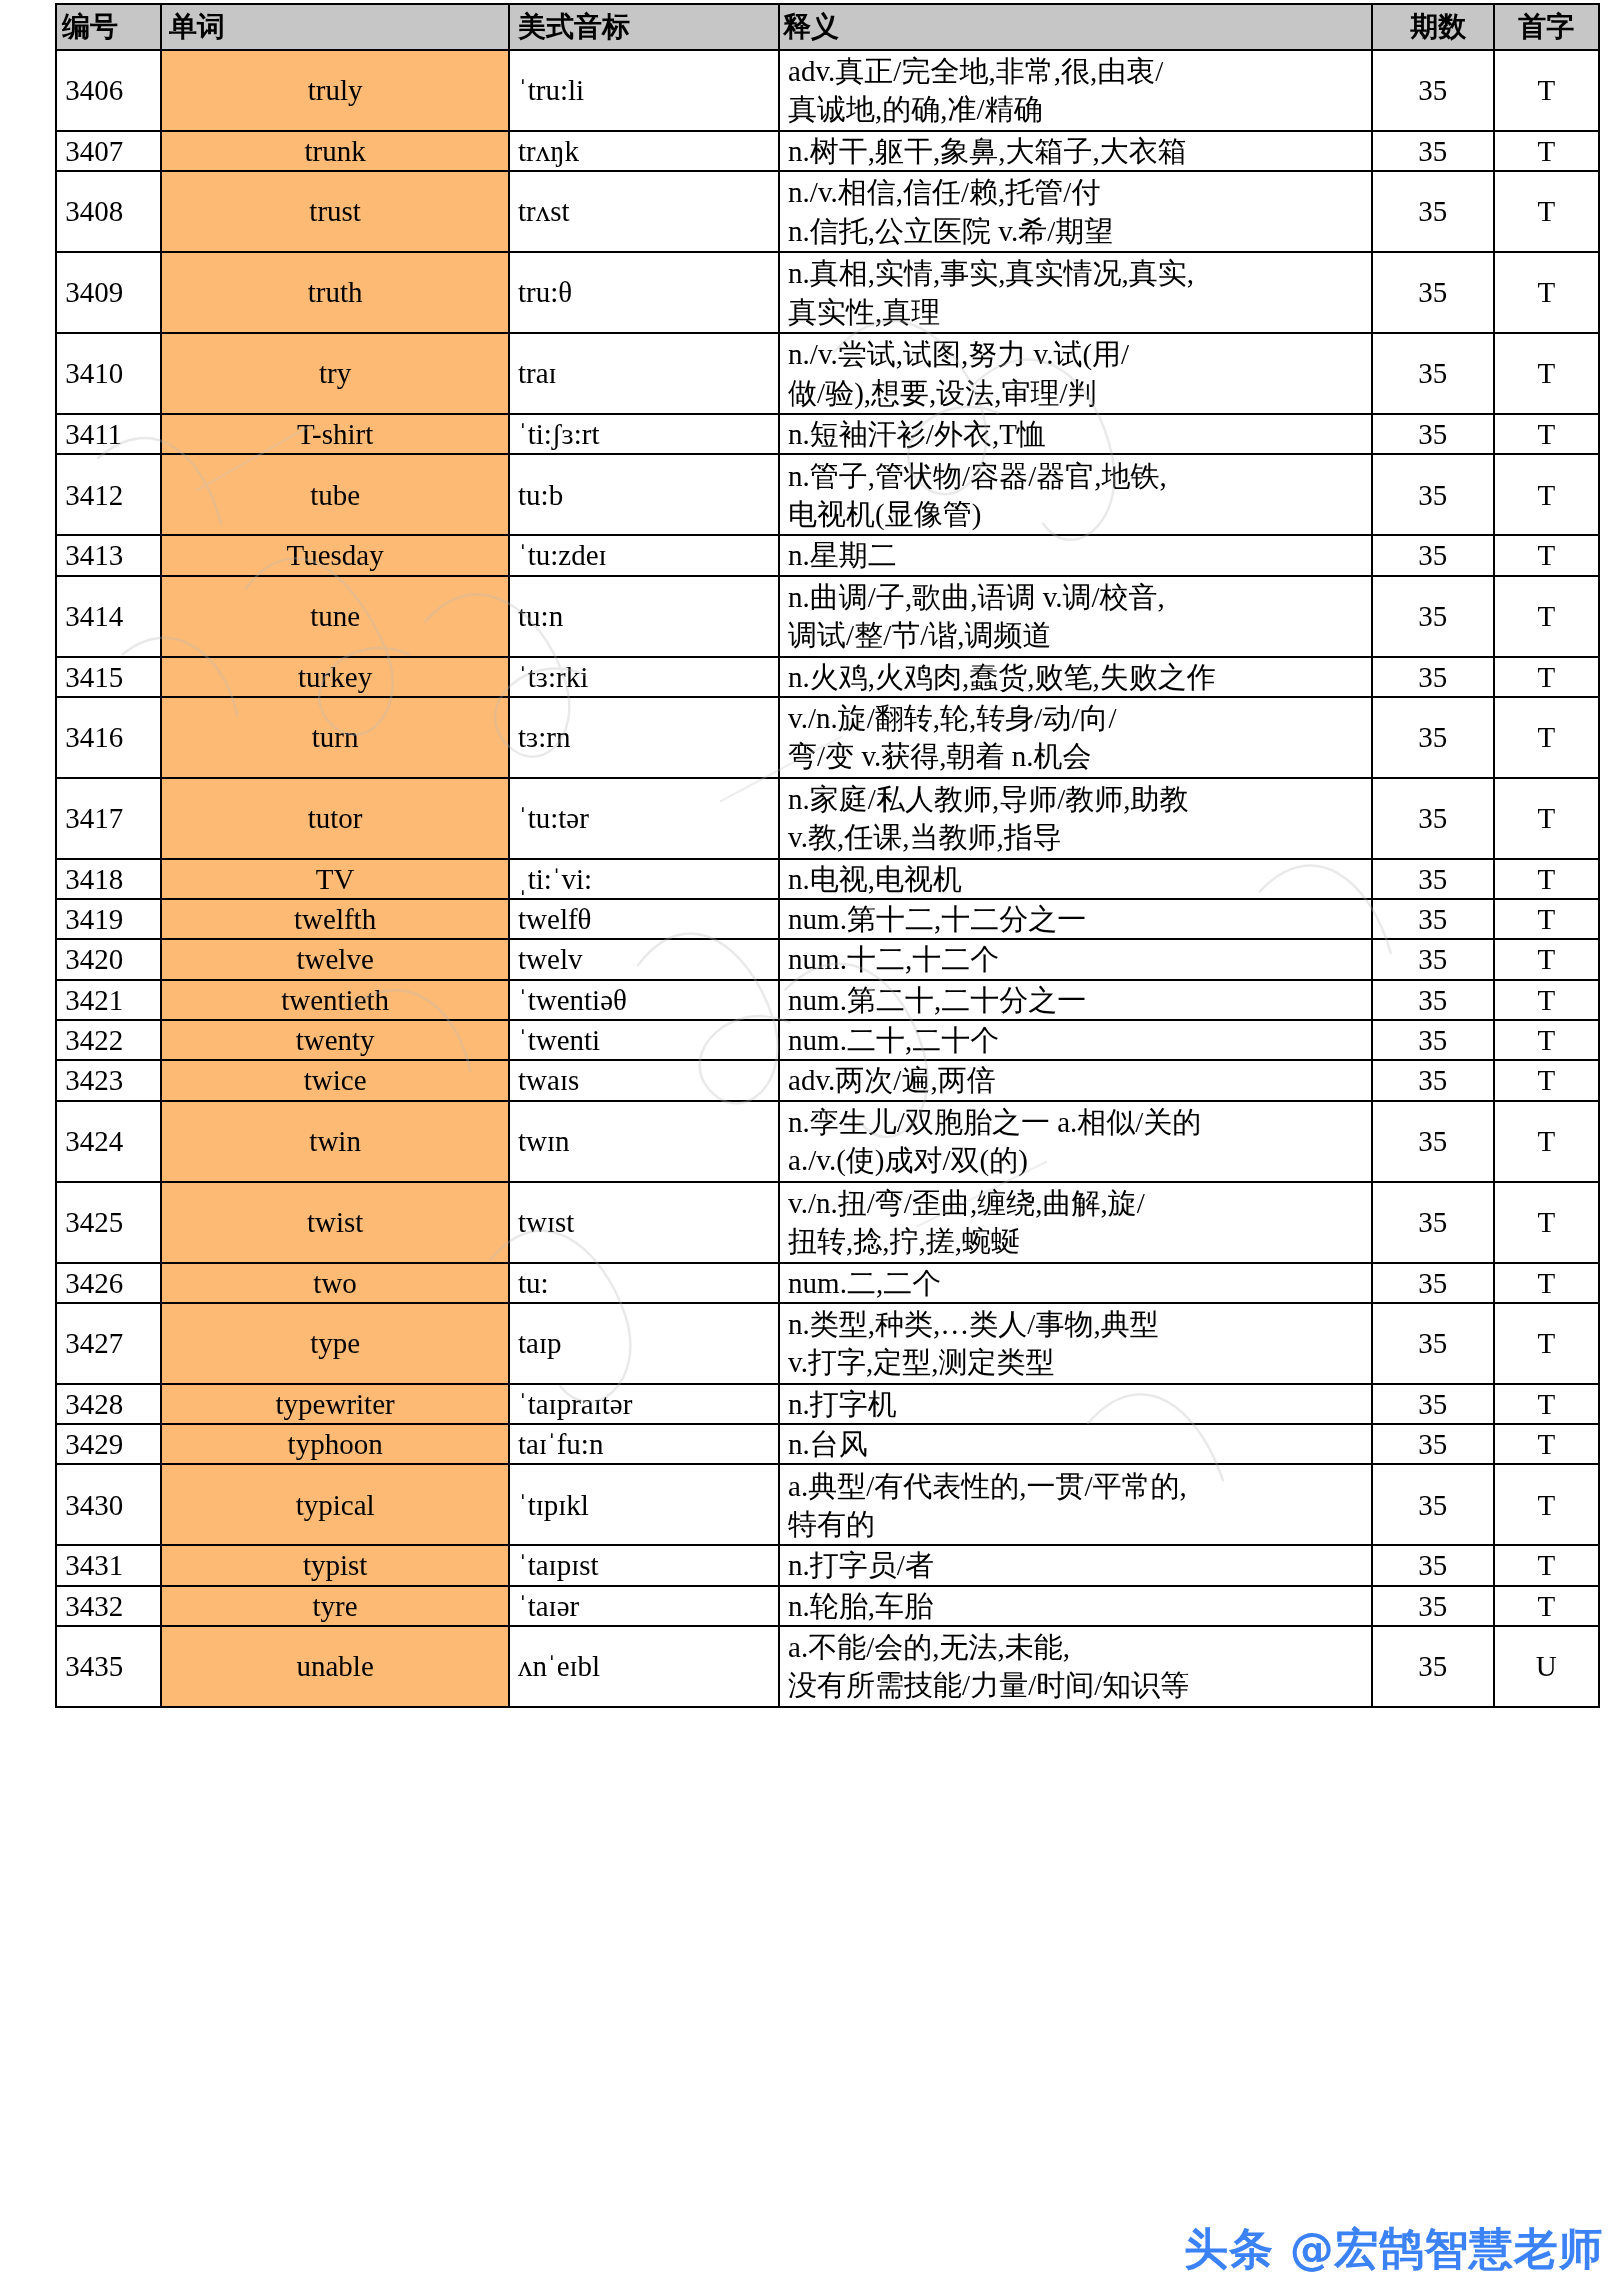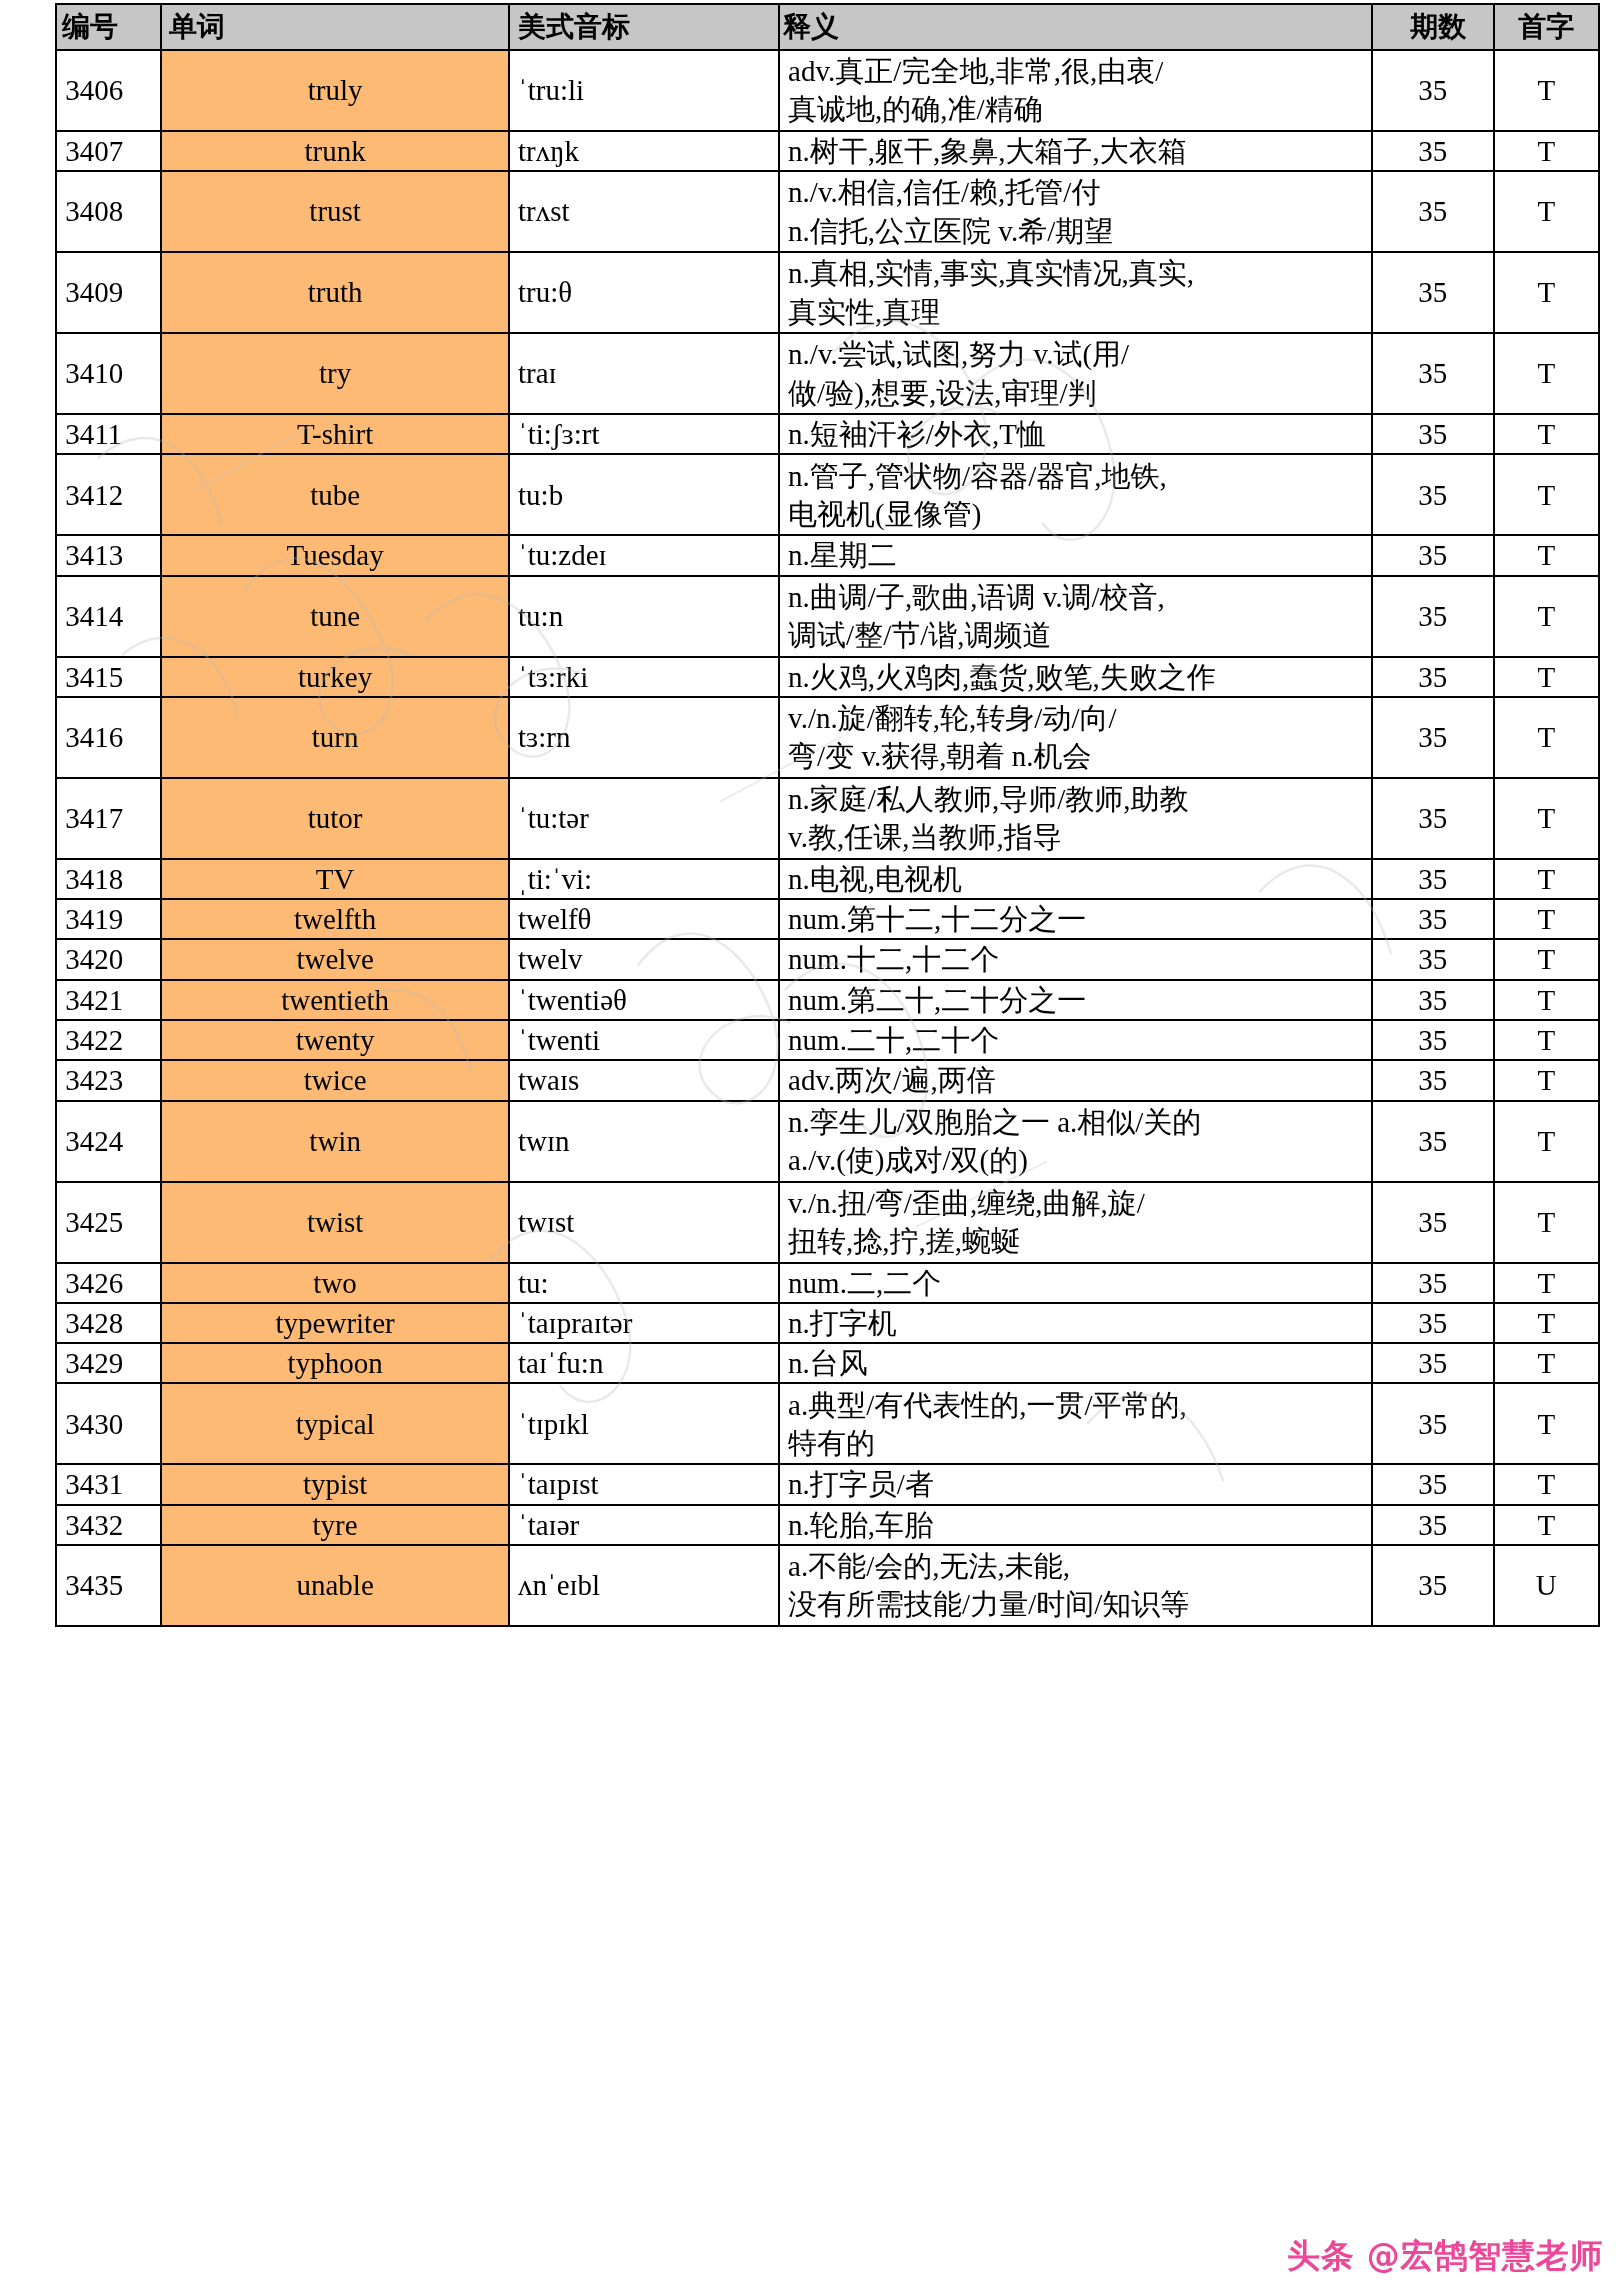--- a/index.html
+++ b/index.html
@@ -121,22 +121,22 @@
     opacity: 0.30;
   }
 
   
   .credit {
     position: absolute;
     right: 19.6px;
     bottom: 16.4px;
     font-family: "DejaVu Sans", "Liberation Sans", sans-serif;
     font-weight: bold;
-    font-size: 33px;
-    color: #ec4899;
+    font-size: 44px;
+    color: #3b82f6;
     letter-spacing: 0.8px;
     white-space: nowrap;
     text-shadow: 1.6px 1.6px 0 rgba(255,255,255,0.9);
   }
 </style>
 </head>
 <body>
 
 <div class="sheet">
 
@@ -328,20 +328,29 @@
           <td class="cell-def">v./n.扭/弯/歪曲,缠绕,曲解,旋/
 扭转,捻,拧,搓,蜿蜒</td>
           <td class="cell-issue">35</td>
           <td class="cell-first">T</td>
         </tr>
         <tr class="short">
           <td class="cell-id">3426</td>
           <td class="cell-word">two</td>
           <td class="cell-ipa">tu:</td>
           <td class="cell-def">num.二,二个</td>
+          <td class="cell-issue">35</td>
+          <td class="cell-first">T</td>
+        </tr>
+        <tr class="tall">
+          <td class="cell-id">3427</td>
+          <td class="cell-word">type</td>
+          <td class="cell-ipa">taɪp</td>
+          <td class="cell-def">n.类型,种类,…类人/事物,典型
+v.打字,定型,测定类型</td>
           <td class="cell-issue">35</td>
           <td class="cell-first">T</td>
         </tr>
         <tr class="short">
           <td class="cell-id">3428</td>
           <td class="cell-word">typewriter</td>
           <td class="cell-ipa">ˈtaɪpraɪtər</td>
           <td class="cell-def">n.打字机</td>
           <td class="cell-issue">35</td>
           <td class="cell-first">T</td>

